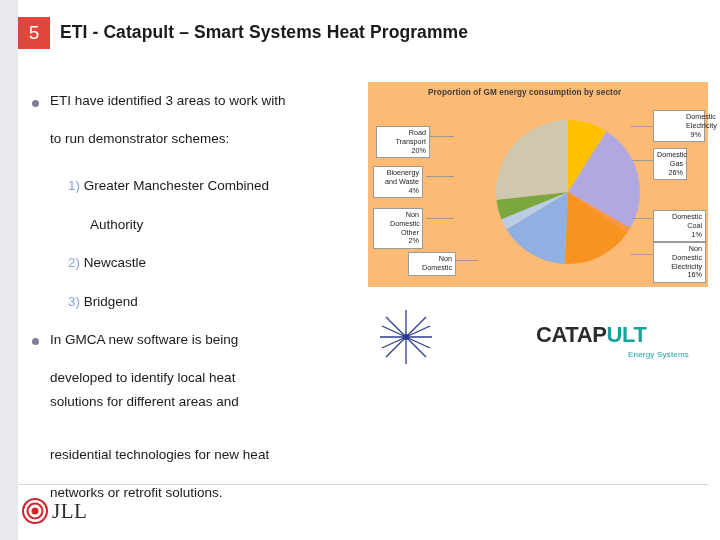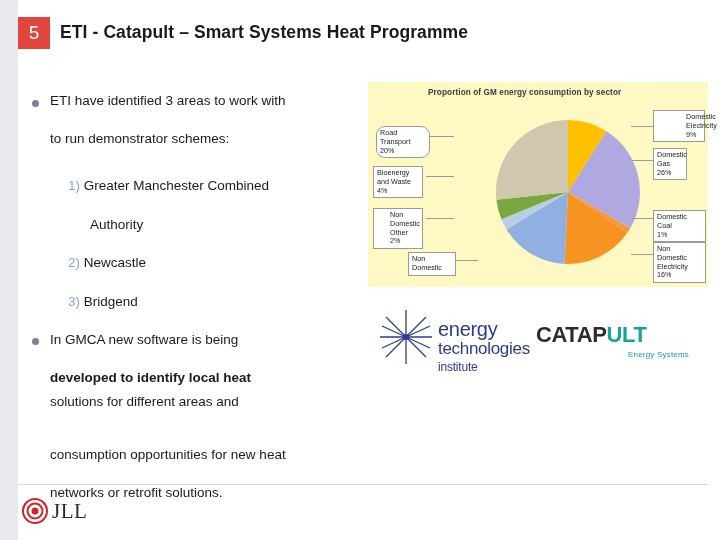--- a/index.html
+++ b/index.html
@@ -82,21 +82,22 @@
   .numbered .txt {
     color: #1a1a1a;
   }
   
   .chart-box {
     position: absolute;
     left: 368px;
     top: 82px;
     width: 340px;
     height: 205px;
-    background: #fef9c3;
+    background: #fdba74;
+    text-align: right;
   }
   .chart-title {
     position: absolute;
     left: 60px;
     top: 6px;
     font-size: 8.2px;
     color: #3b3b3b;
     font-weight: bold;
     letter-spacing: 0.1px;
   }
@@ -228,23 +229,23 @@
       <span class="num">2)</span>
       <span class="txt">Newcastle</span>
     </div>
     <div class="line numbered" style="left:40px; top:206px;">
       <span class="num">3)</span>
       <span class="txt">Bridgend</span>
     </div>
 
     <div class="bullet-dot" style="left:4px; top:250px;"></div>
     <div class="line" style="left:22px; top:244px;">In   GMCA   new   software   is   being</div>
-    <div class="line" style="left:22px; top:282px;font-weight:bold;">developed   to   identify   local   heat</div>
+    <div class="line" style="left:22px; top:282px;">developed   to   identify   local   heat</div>
     <div class="line" style="left:22px; top:306px;">solutions   for   different   areas   and</div>
-    <div class="line" style="left:22px; top:359px;">consumption  opportunities  for  new  heat</div>
+    <div class="line" style="left:22px; top:359px;">residential  technologies  for  new  heat</div>
     <div class="line" style="left:22px; top:397px;">networks or retrofit solutions.</div>
   </div>
 
   <div class="chart-box">
     <div class="chart-title">Proportion of GM energy consumption by sector</div>
 
     <div class="pie-wrap">
       <svg width="160" height="165" viewBox="0 0 160 165">
 
         <g transform="translate(80,82)">
@@ -286,21 +287,21 @@
       <span class="pct">26%</span>
     </div>
     <div class="callout" style="left:285px; top:128px; width:53px;">
       <span>Domestic Coal</span>
       <span class="pct">1%</span>
     </div>
     <div class="callout" style="left:285px; top:160px; width:53px;">
       <span>Non Domestic Electricity</span>
       <span class="pct">16%</span>
     </div>
-    <div class="callout" style="left:8px; top:44px; width:54px;border-radius:9px;">
+    <div class="callout" style="left:8px; top:44px; width:54px;">
       <span>Road Transport</span>
       <span class="pct">20%</span>
     </div>
     <div class="callout" style="left:5px; top:84px; width:50px;">
       <span>Bioenergy and Waste</span>
       <span class="pct">4%</span>
     </div>
     <div class="callout" style="left:5px; top:126px; width:50px;padding-left:16px;">
       <span>Non Domestic Other</span>
       <span class="pct">2%</span>
@@ -318,25 +319,20 @@
         <g stroke="#2b3a8f" stroke-width="1.3" fill="none">
           <line x1="30" y1="4" x2="30" y2="58"></line>
           <line x1="4" y1="31" x2="56" y2="31"></line>
           <line x1="10" y1="11" x2="50" y2="51"></line>
           <line x1="50" y1="11" x2="10" y2="51"></line>
           <line x1="6" y1="20" x2="54" y2="42"></line>
           <line x1="6" y1="42" x2="54" y2="20"></line>
         </g>
         <circle cx="30" cy="31" r="3" fill="#2b3a8f"></circle>
       </svg>
-      <div class="et-text">
-        <span class="l1">energy</span>
-        <span class="l2">technologies</span>
-        <span class="l3">institute</span>
-      </div>
     </div>
 
     <div class="cat-logo">
       <div class="cat-text">
         <span>CATAP</span><span class="teal">ULT</span>
       </div>
       <div class="cat-sub">Energy Systems</div>
     </div>
   </div>
 

